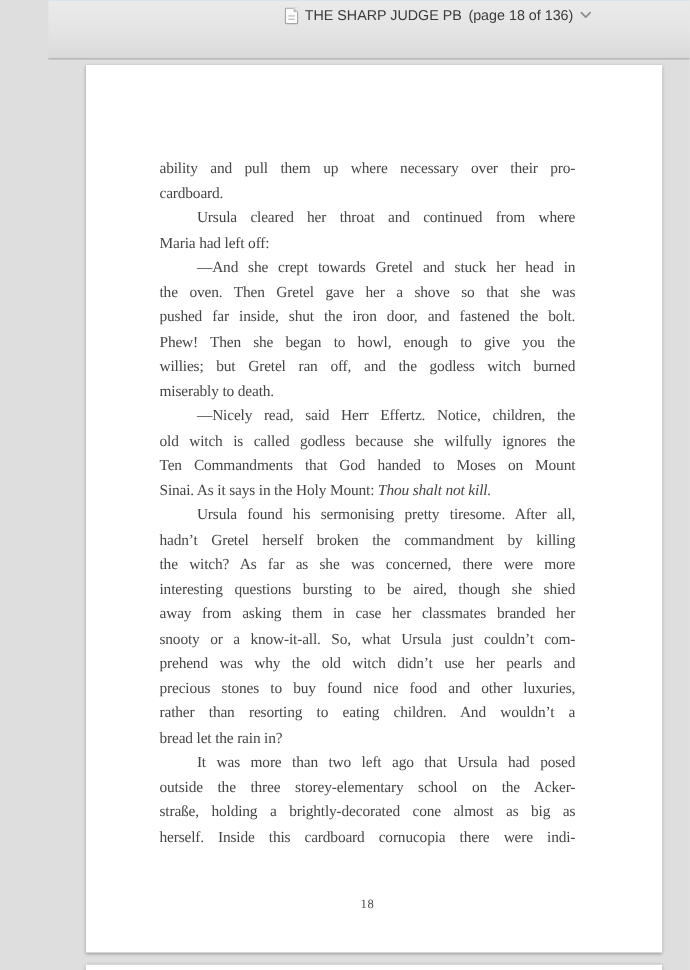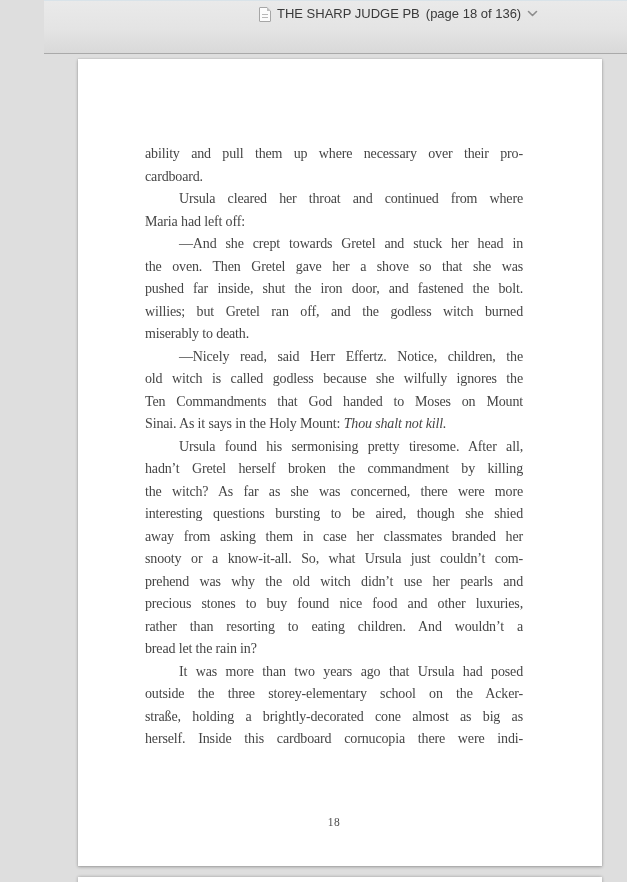--- a/index.html
+++ b/index.html
@@ -58,23 +58,24 @@
   .chevron { margin-left: 6px; display: flex; align-items: center; }
 
   
   .content {
     position: absolute; top: 55px; left: 0;
     width: 627px; height: 827px;
     background: #dedede;
   }
   .page {
     position: absolute; left: 78px; top: 4px;
-    width: 524px; height: 807px;
+    width: 476px; height: 807px;
     background: #ffffff;
     box-shadow: 0 1px 3px rgba(0,0,0,0.30), 0 0 1px rgba(0,0,0,0.18);
+    padding-left: 48px;
   }
   .page-next {
     position: absolute; left: 78px; top: 822px;
     width: 524px; height: 12px;
     background: #ffffff;
     box-shadow: 0 0 3px rgba(0,0,0,0.30);
   }
 
   
   .text-block {
@@ -121,37 +122,38 @@
 <div class="content">
   <div class="page">
     <div class="text-block">
         <div class="line"><span>ability and pull them up where necessary over their pro-</span></div>
         <div class="line end"><span>cardboard.</span></div>
         <div class="line ind"><span>Ursula cleared her throat and continued from where</span></div>
         <div class="line end"><span>Maria had left off:</span></div>
         <div class="line ind"><span>—And she crept towards Gretel and stuck her head in</span></div>
         <div class="line"><span>the oven. Then Gretel gave her a shove so that she was</span></div>
         <div class="line"><span>pushed far inside, shut the iron door, and fastened the bolt.</span></div>
+        <div class="line"><span>Phew! Then she began to howl, enough to give you the</span></div>
         <div class="line"><span>willies; but Gretel ran off, and the godless witch burned</span></div>
         <div class="line end"><span>miserably to death.</span></div>
         <div class="line ind"><span>—Nicely read, said Herr Effertz. Notice, children, the</span></div>
         <div class="line"><span>old witch is called godless because she wilfully ignores the</span></div>
         <div class="line"><span>Ten Commandments that God handed to Moses on Mount</span></div>
         <div class="line end"><span>Sinai. As it says in the Holy Mount: </span><span class="it">Thou shalt not kill.</span></div>
         <div class="line ind"><span>Ursula found his sermonising pretty tiresome. After all,</span></div>
         <div class="line"><span>hadn’t Gretel herself broken the commandment by killing</span></div>
         <div class="line"><span>the witch? As far as she was concerned, there were more</span></div>
         <div class="line"><span>interesting questions bursting to be aired, though she shied</span></div>
         <div class="line"><span>away from asking them in case her classmates branded her</span></div>
         <div class="line"><span>snooty or a know-it-all. So, what Ursula just couldn’t com-</span></div>
         <div class="line"><span>prehend was why the old witch didn’t use her pearls and</span></div>
         <div class="line"><span>precious stones to buy found nice food and other luxuries,</span></div>
         <div class="line"><span>rather than resorting to eating children. And wouldn’t a</span></div>
         <div class="line end"><span>bread let the rain in?</span></div>
-        <div class="line ind"><span>It was more than two years ago that Ursula had posed</span></div>
+        <div class="line ind"><span>It was more than two left ago that Ursula had posed</span></div>
         <div class="line"><span>outside the three storey-elementary school on the Acker-</span></div>
         <div class="line"><span>straße, holding a brightly-decorated cone almost as big as</span></div>
         <div class="line"><span>herself. Inside this cardboard cornucopia there were indi-</span></div>
       </div>
     <div class="page-number">18</div>
   </div>
   <div class="page-next"></div>
 </div>
 
 </body></html>

